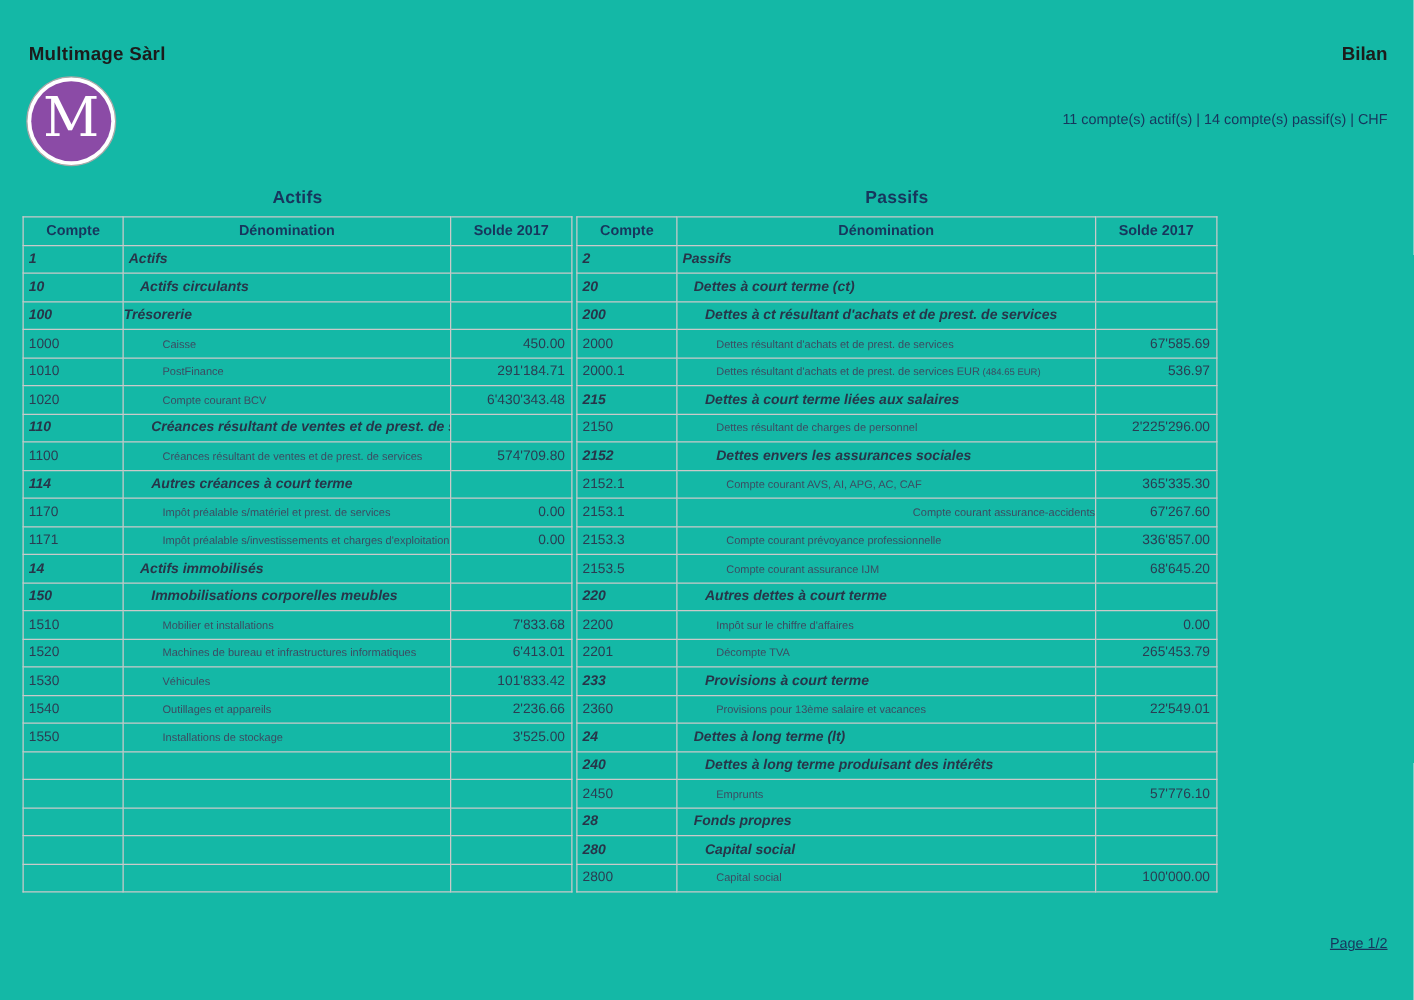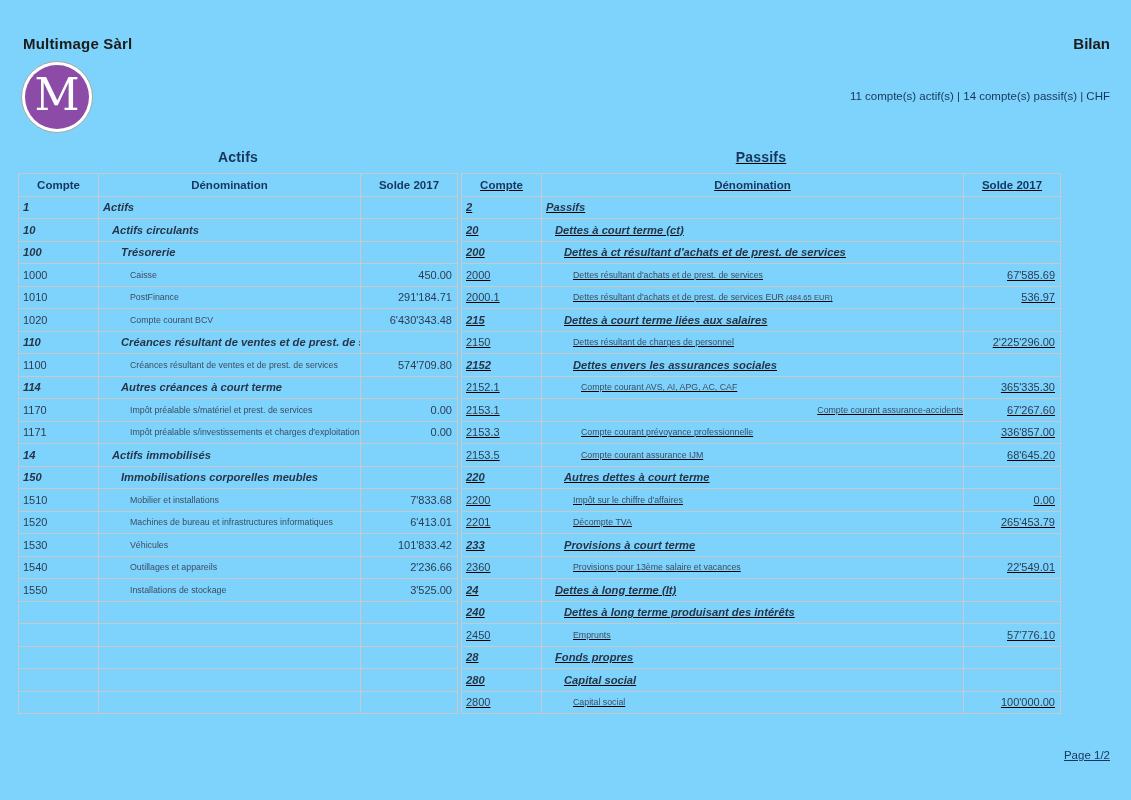--- a/index.html
+++ b/index.html
@@ -1,18 +1,18 @@
 <!DOCTYPE html>
 <html style="--accent: #17365d; --logo-purple: #8b4ba6;"><head>
 <meta charset="utf-8">
 <style>
   * { margin:0; padding:0; box-sizing:border-box; }
   html,body { background:#fff; }
   .page {
-    position:relative; width:1131px; height:800px; background:#7dd3fc;
+    position:relative; width:1131px; height:800px; background:#14b8a6;
     font-family:"Liberation Sans", sans-serif; overflow:hidden;
   }
   .company {
     position:absolute; left:23px; top:35px;
     font-size:15px; font-weight:bold; color:#1c1c1c; letter-spacing:.2px;
   }
   .doc-title {
     position:absolute; right:21px; top:35px;
     font-size:15px; font-weight:bold; color:#1c1c1c;
   }
@@ -31,21 +31,21 @@
   }
   .summary {
     position:absolute; right:21px; top:90px;
     font-size:11.5px; color:var(--accent,#17365d);
   }
   .tables {
     position:absolute; left:18px; top:149px; width:1095px;
     display:flex; gap:3px;
   }
   .panel-left  { width:440px; }
-  .panel-right { width:600px;text-decoration:underline; }
+  .panel-right { width:513px; }
   .panel h2 {
     font-size:14px; font-weight:bold; color:var(--accent,#17365d);
     text-align:center; margin-bottom:8px; letter-spacing:.2px;
   }
   table {
     width:100%; border-collapse:collapse; table-layout:fixed;
     border:1px solid #b3b3b3;
   }
   col.c1 { width:80px; }
   col.c3 { width:97px; }
@@ -109,21 +109,21 @@
               <td class="c-label cat" style="padding-left: 4px;">Actifs</td>
               <td class="c-solde"></td>
             </tr>
             <tr>
               <td class="c-compte cat">10</td>
               <td class="c-label cat" style="padding-left: 13px;">Actifs circulants</td>
               <td class="c-solde"></td>
             </tr>
             <tr>
               <td class="c-compte cat">100</td>
-              <td class="c-label cat" style="padding-left: 22px;">Trésorerie</td>
+              <td class="c-label cat" style="">Trésorerie</td>
               <td class="c-solde"></td>
             </tr>
             <tr>
               <td class="c-compte">1000</td>
               <td class="c-label leaf" style="padding-left: 31px;">Caisse</td>
               <td class="c-solde">450.00</td>
             </tr>
             <tr>
               <td class="c-compte">1010</td>
               <td class="c-label leaf" style="padding-left: 31px;">PostFinance</td>

